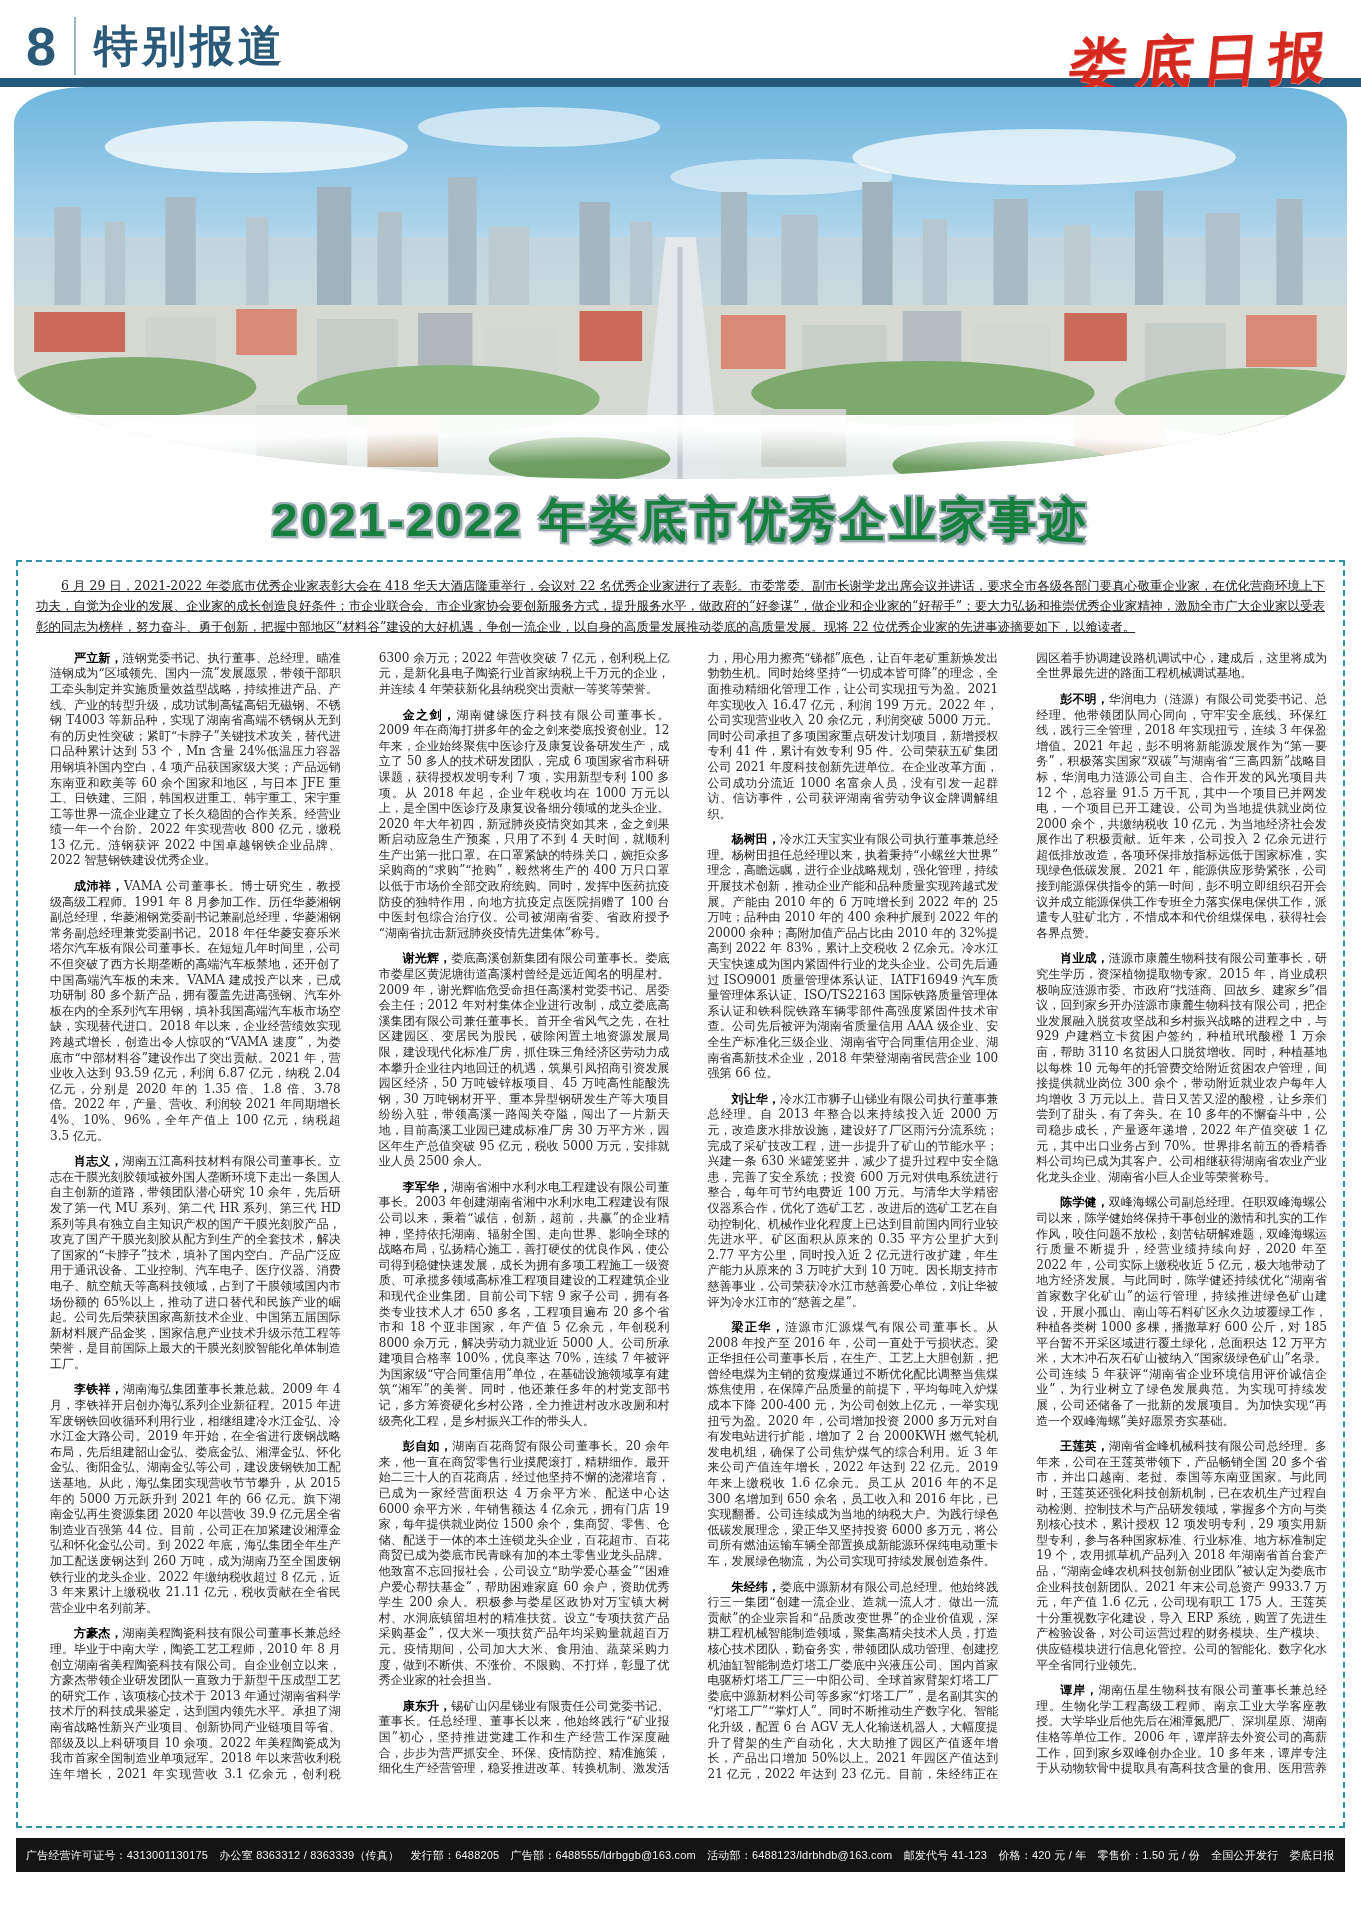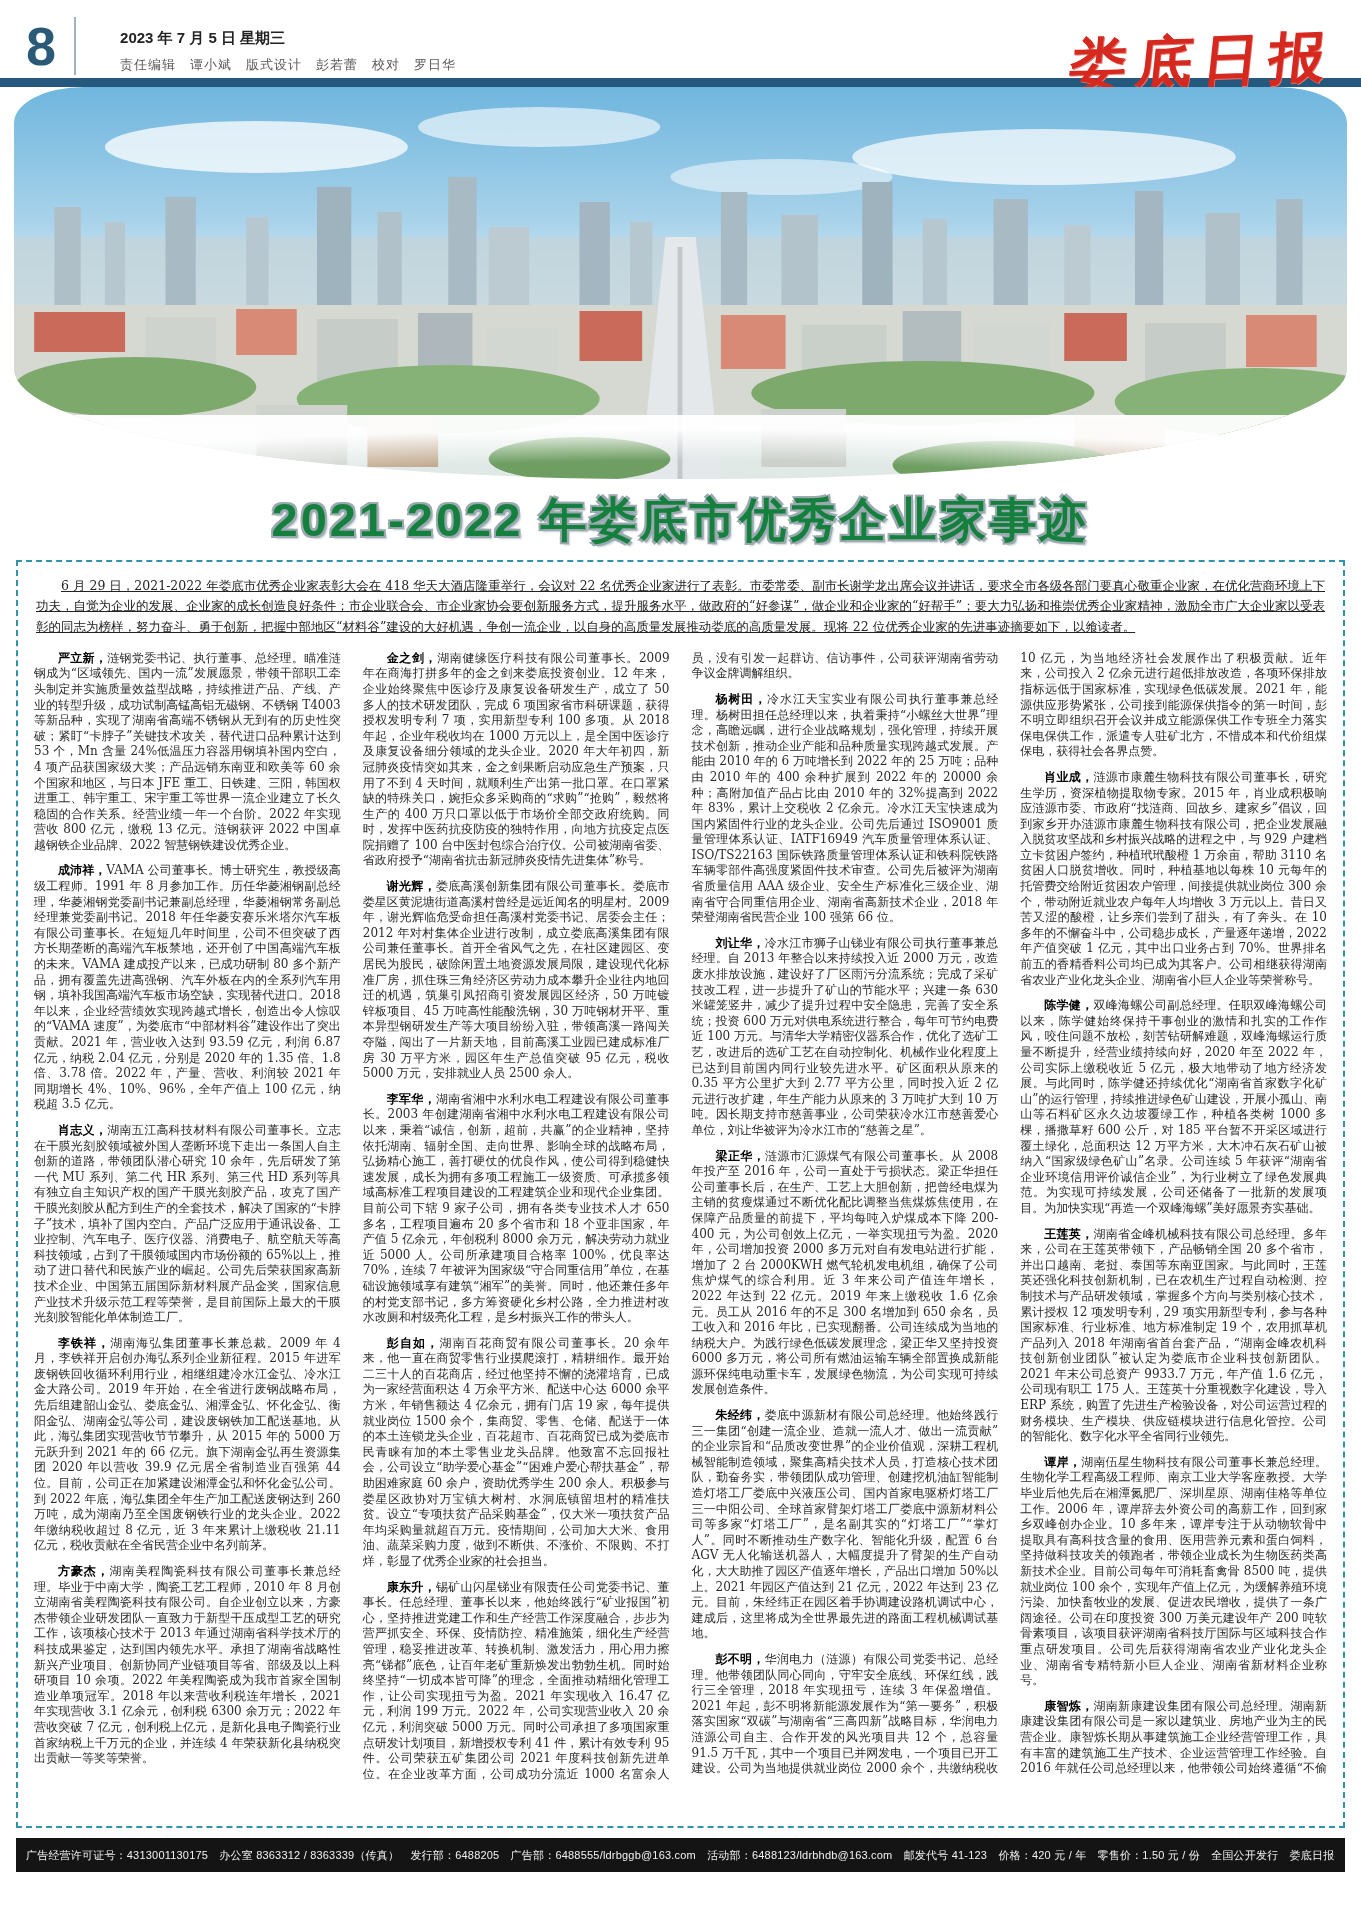--- a/index.html
+++ b/index.html
@@ -38,41 +38,38 @@
       text-shadow:2px 2px 0 #9aa8b0,-2px 2px 0 #9aa8b0,2px -2px 0 #9aa8b0,-2px -2px 0 #9aa8b0,3px 3px 2px #c4ccd1;}
 
   
   .content-box{margin:4px 16px 0 16px;border:2px dashed #2f93ad;box-sizing:border-box;
                padding:14px 16px 6px 16px;height:1268px;overflow:hidden;}
   .ednote-label{font-weight:bold;font-size:15px;color:#111;margin:2px 0 4px 148px;}
   .ednote-text{font-size:12.5px;line-height:1.62;text-align:justify;text-indent:2em;color:#222;
                margin:0 2px 14px 2px;text-decoration:underline;}
   .columns{column-count:4;column-gap:22px;column-fill:auto;height:1140px;
            font-size:12px;line-height:15.6px;text-align:justify;overflow:hidden;}
-  .profile{margin:0 0 10px 0;text-indent:2em;}
+  .profile{margin:0 0 10px 16px;text-indent:2em;}
   .pname{font-weight:bold;color:#000;}
   .pname::after{content:"，";font-weight:bold;}
 
   
   .footer-bar{margin:10px 16px 0 16px;background:#141414;color:#f2f2f2;height:34px;
               display:flex;align-items:center;padding:0 10px;box-sizing:border-box;}
   .footer-text{font-family:"Liberation Sans",sans-serif;font-size:11px;letter-spacing:.2px;
                white-space:nowrap;overflow:hidden;width:100%;}
 </style>
 </head>
 <body>
 
 <div class="hdr">
   <div class="hdr-left">
     <div class="pageno">8</div>
     <div class="hdr-vline"></div>
-    <div class="hdr-meta">
-      <div class="date">2023 年 7 月 5 日 星期三</div>
-      <div class="editors">责任编辑　谭小斌　版式设计　彭若蕾　校对　罗日华</div>
-    </div>
+    <div class="section">特别报道</div>
   </div>
   <div class="masthead">娄底日报</div>
 </div>
 <div class="hdr-rule"></div>
 
 <div class="photo">
   <svg viewBox="0 0 1320 392" preserveAspectRatio="none">
 
     <ellipse cx="240" cy="60" rx="150" ry="26" fill="#ffffff" opacity="0.75"></ellipse>
     <ellipse cx="520" cy="40" rx="120" ry="20" fill="#ffffff" opacity="0.6"></ellipse>

